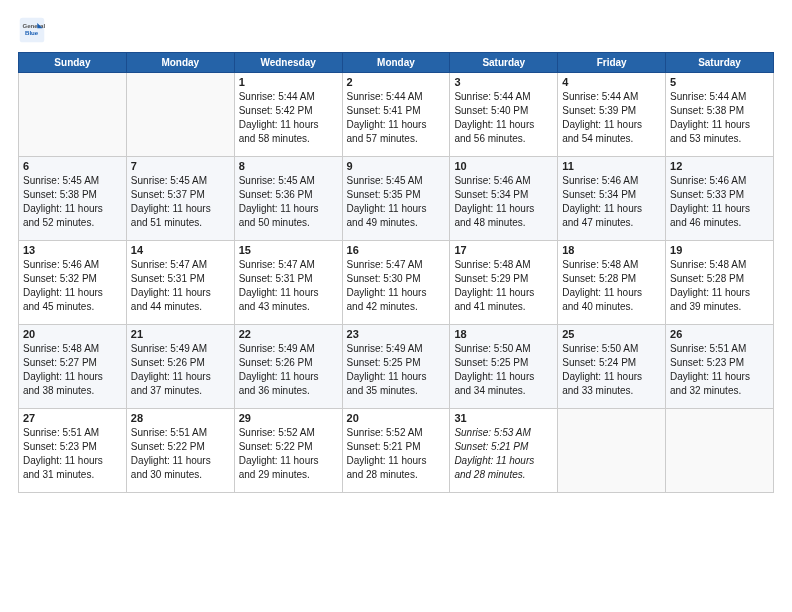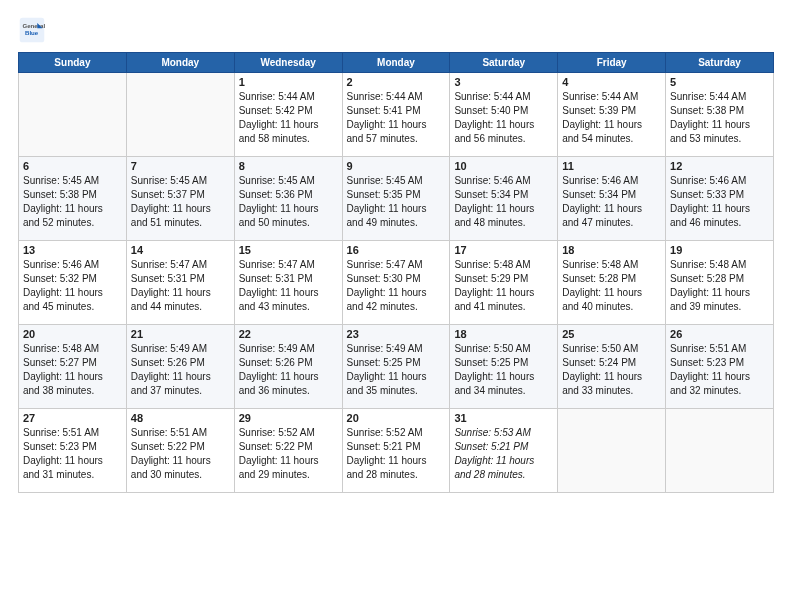--- a/index.html
+++ b/index.html
@@ -321,21 +321,21 @@
         </tr>
         <tr>
           <td>
             <span class="day-num">27</span>
             <div class="cell-text" style="white-space: pre-line;">Sunrise: 5:51 AM
 Sunset: 5:23 PM
 Daylight: 11 hours
 and 31 minutes.</div>
           </td>
           <td>
-            <span class="day-num">48</span>
+            <span class="day-num">28</span>
             <div class="cell-text" style="white-space: pre-line;">Sunrise: 5:51 AM
 Sunset: 5:22 PM
 Daylight: 11 hours
 and 30 minutes.</div>
           </td>
           <td>
             <span class="day-num">29</span>
             <div class="cell-text" style="white-space: pre-line;">Sunrise: 5:52 AM
 Sunset: 5:22 PM
 Daylight: 11 hours

